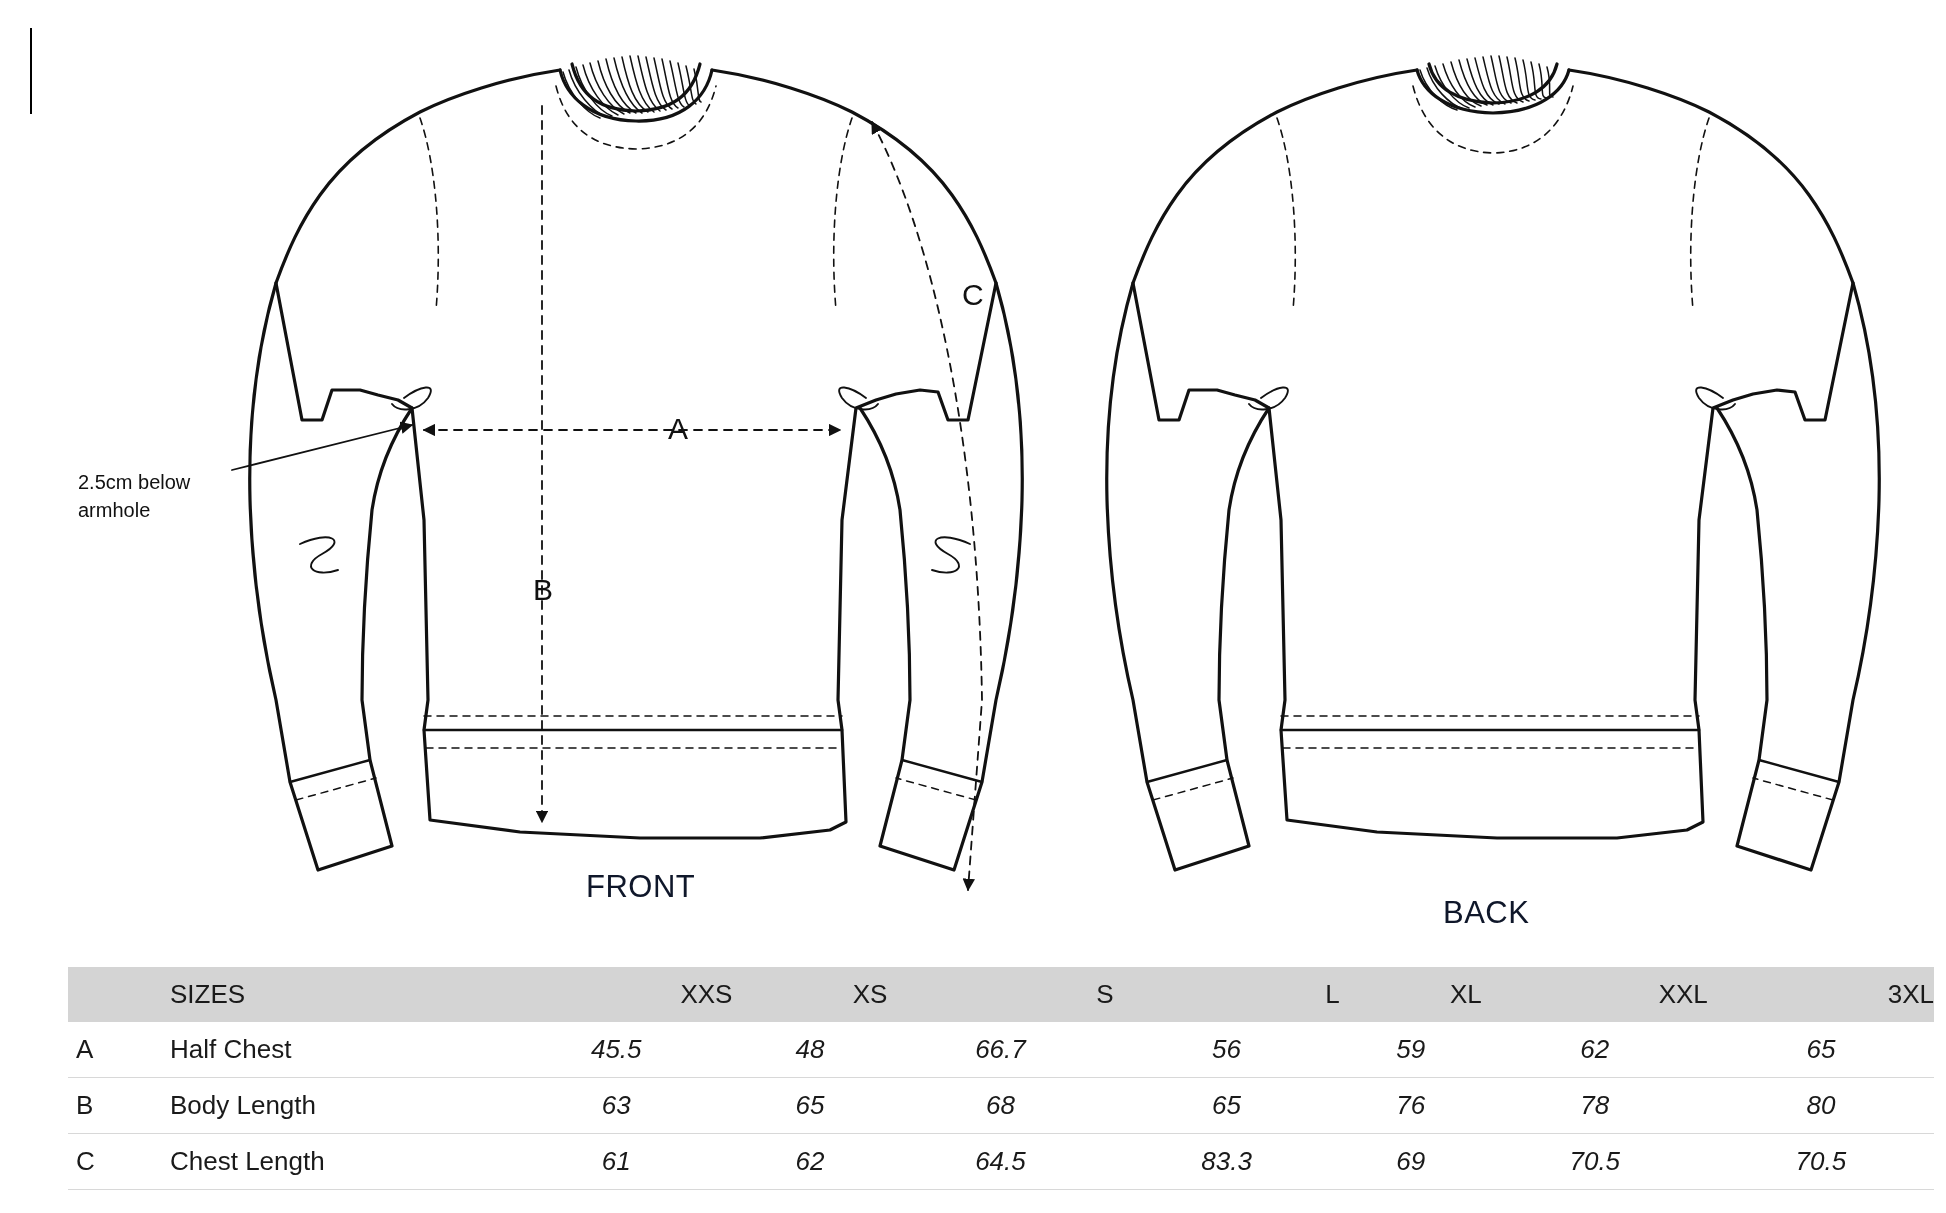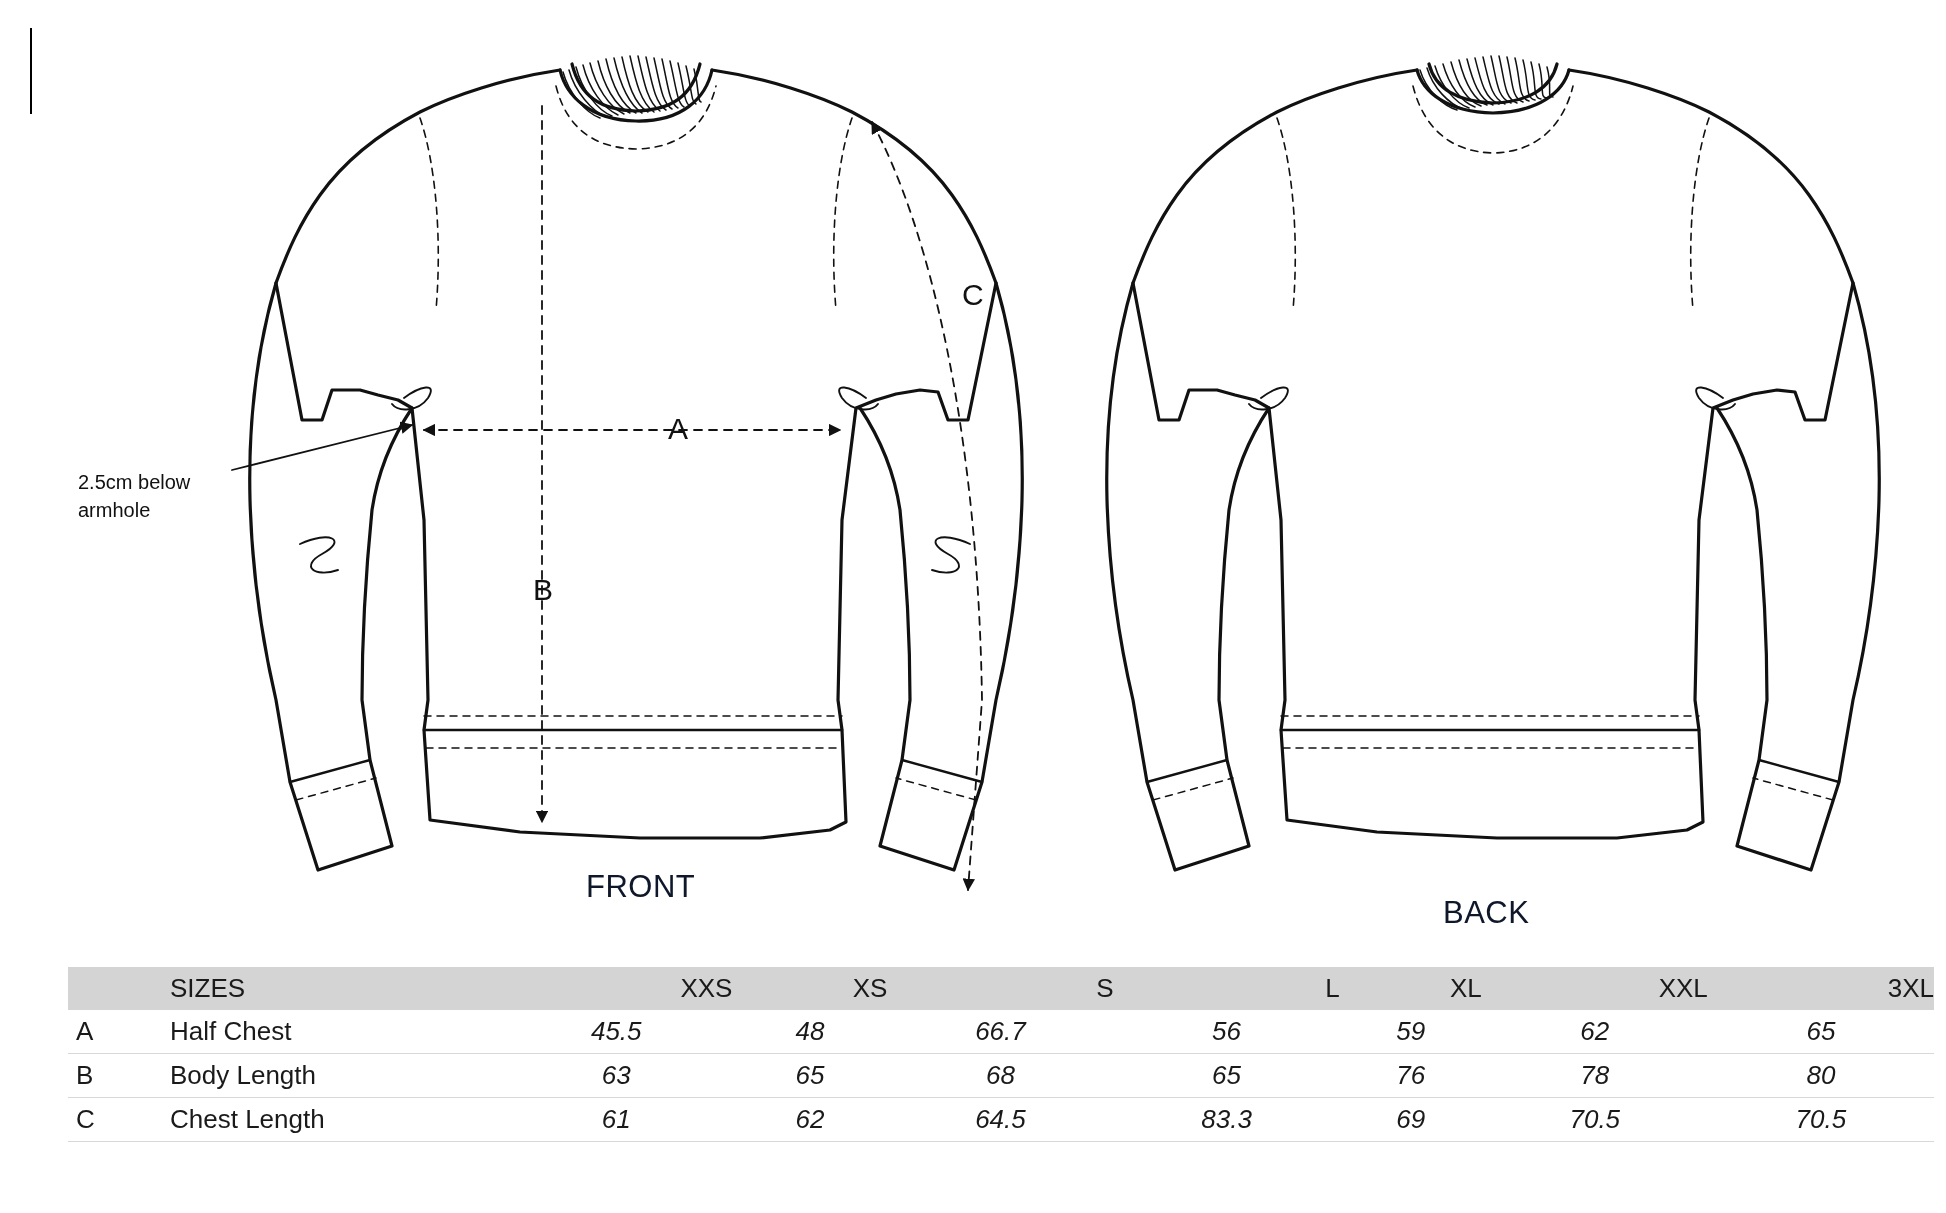--- a/index.html
+++ b/index.html
@@ -78,21 +78,21 @@
   .size-table {
     position: absolute;
     left: 68px;
     top: 967px;
     width: 1866px;
     border-collapse: collapse;
     font-size: 26px;
   }
   .size-table th, .size-table td {
     padding: 0;
-    height: 43px;
+    height: 55px;
     font-weight: normal;
     color: #1a1a1a;
   }
   .size-table thead tr {
     background: #d4d4d4;
   }
   .size-table thead th {
     font-size: 26px;
     text-align: right;
   }

